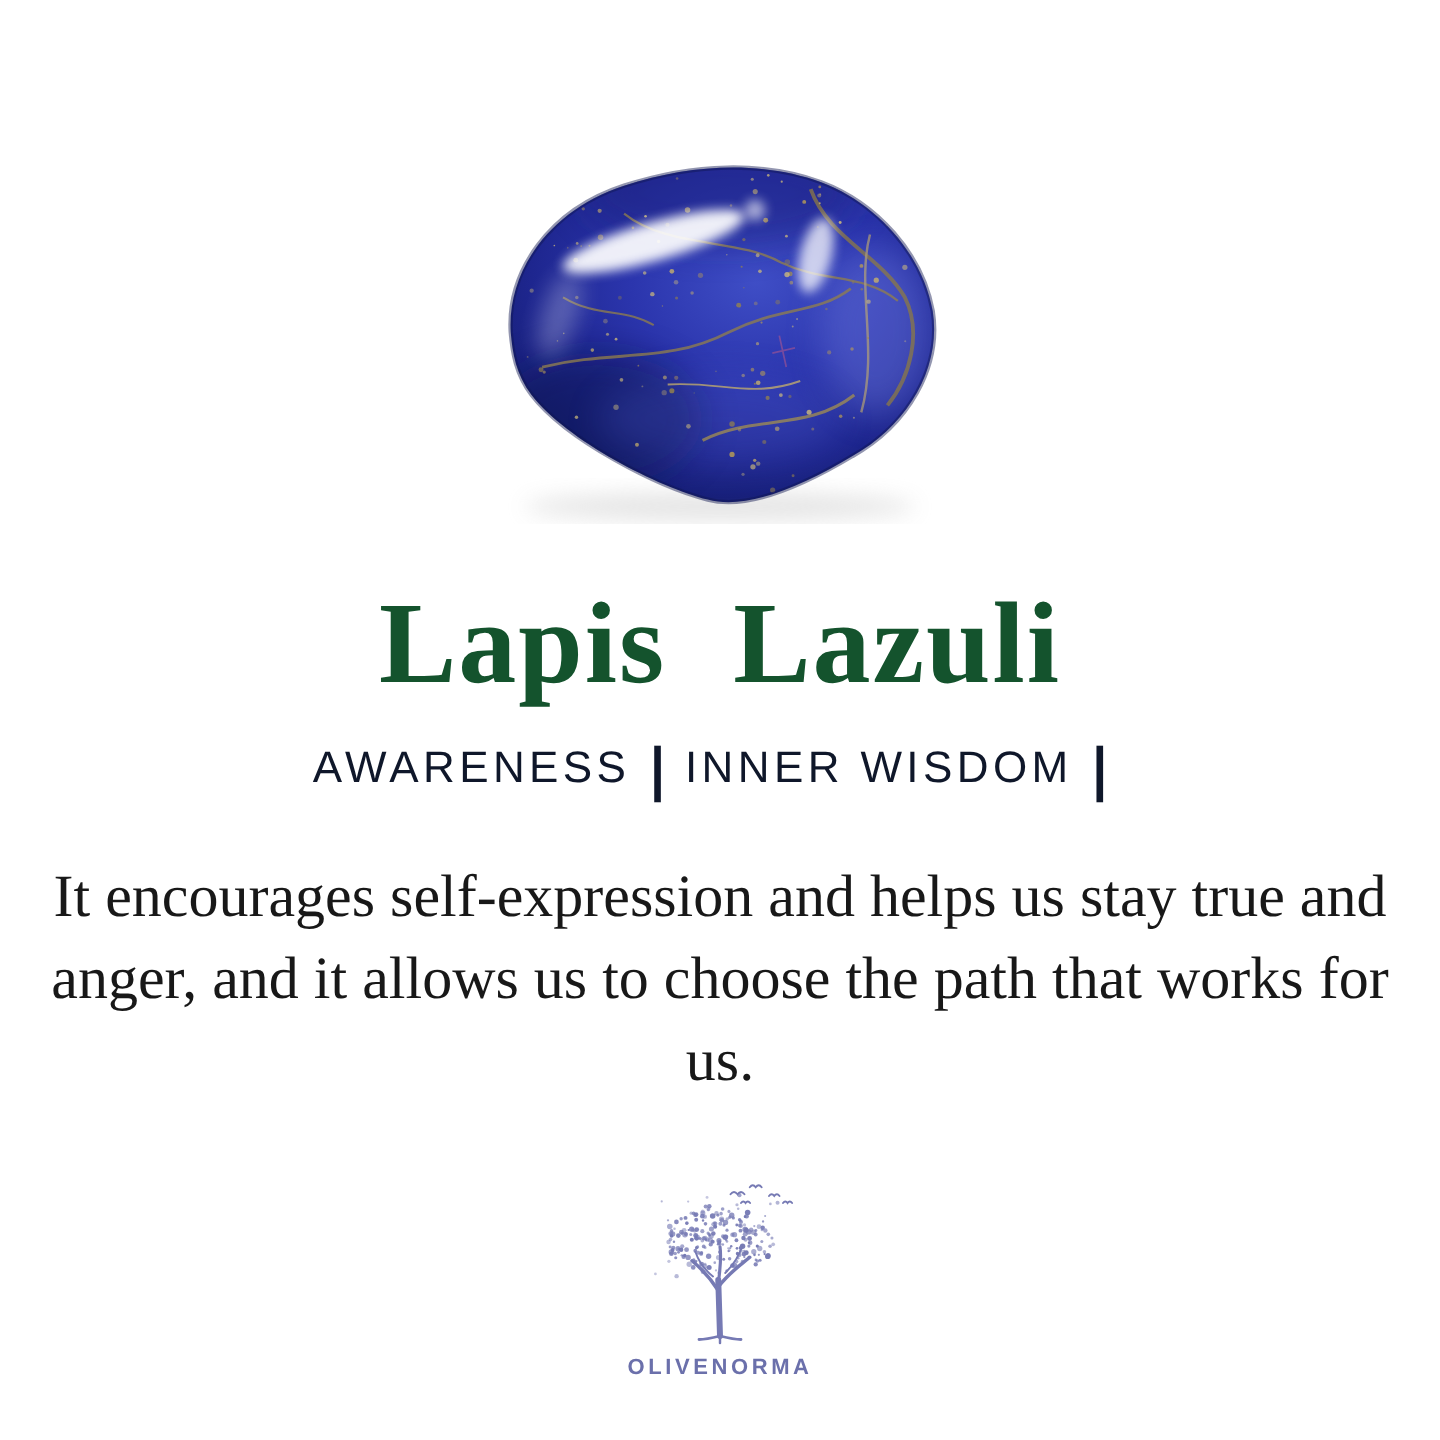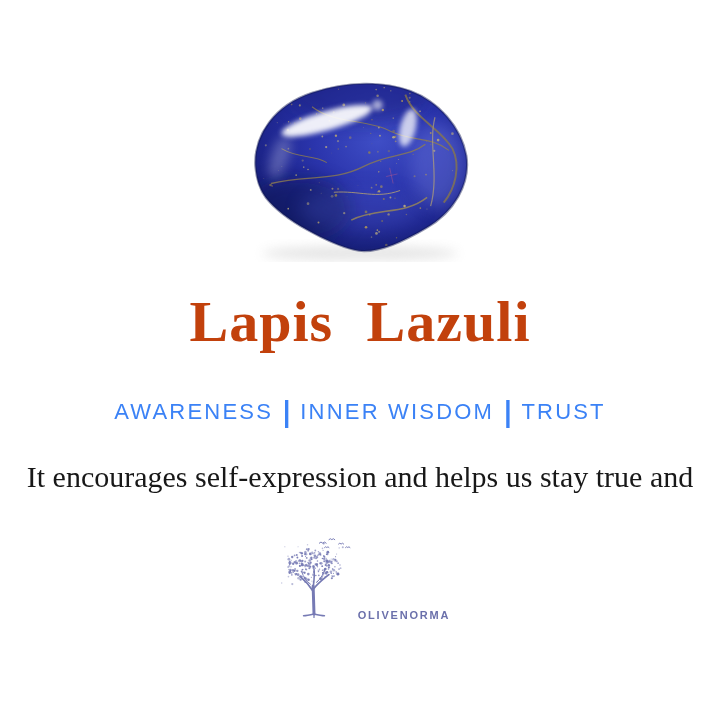--- a/index.html
+++ b/index.html
@@ -19,32 +19,32 @@
     width:282px;height:218px;
     display:flex;align-items:center;justify-content:center;
   }
   .stone-wrap svg{width:282px;height:218px;display:block;}
   h1.title{
     margin:30px 0 0 0;
     font-family:"Liberation Serif",serif;
     font-weight:bold;
     font-size:58px;
     line-height:1.05;
-    color:#c2410c;
+    color:#14532d;
     letter-spacing:1px;
     word-spacing:18px;
     text-align:center;
   }
   .keywords{
-    margin-top:44px;
+    margin-top:16px;
     display:flex;align-items:center;justify-content:center;
     font-family:"Liberation Sans",sans-serif;
     font-size:22px;
     letter-spacing:2.2px;
-    color:#3b82f6;
+    color:#0f172a;
     font-weight:400;
   }
   .keywords .sep{
     display:inline-block;
     font-size:26px;
     font-weight:600;
     padding:0 10px;
     transform:scaleY(1.15);
     letter-spacing:0;
   }
@@ -52,21 +52,21 @@
     margin-top:28px;
     font-family:"Liberation Serif",serif;
     font-size:30px;
     color:#181818;
     text-align:center;
     line-height:41px;
     width:690px;
   }
   .brand{
     margin-top:40px;
-    display:flex;flex-direction:row;align-items:flex-end;
+    display:flex;flex-direction:column;align-items:center;
   }
   .brand svg{width:88px;height:84px;display:block;}
   .brand-name{
     margin-top:3px;
     font-family:"Liberation Sans",sans-serif;
     font-size:11px;
     font-weight:bold;
     letter-spacing:1.8px;
     color:#6b70ab;
   }
@@ -275,25 +275,25 @@
     </svg>
   </figure>
 
   <h1 class="title">Lapis Lazuli</h1>
 
   <div class="keywords">
     <span>AWARENESS</span>
     <span class="sep">|</span>
     <span>INNER WISDOM</span>
     <span class="sep">|</span>
-    <span>TRUST</span>
   </div>
 
   <div class="desc">
     <div>It encourages self-expression and helps us stay true and</div>
+    <div>anger, and it allows us to choose the path that works for us.</div>
   </div>
 
   <div class="brand">
     <svg viewBox="0 0 100 96" aria-hidden="true">
       <g stroke="#767ab4" fill="none" stroke-linecap="round">
         <path d="M 50 88 L 49 56" stroke-width="3.4"></path>
         <path d="M 49 62 C 44 54 40 50 34 45" stroke-width="2"></path>
         <path d="M 49 60 C 55 52 61 48 67 43" stroke-width="2"></path>
         <path d="M 49 58 C 50 50 51 44 50 37" stroke-width="1.8"></path>
         <path d="M 46 54 C 41 50 38 46 36 40" stroke-width="1.1"></path>

